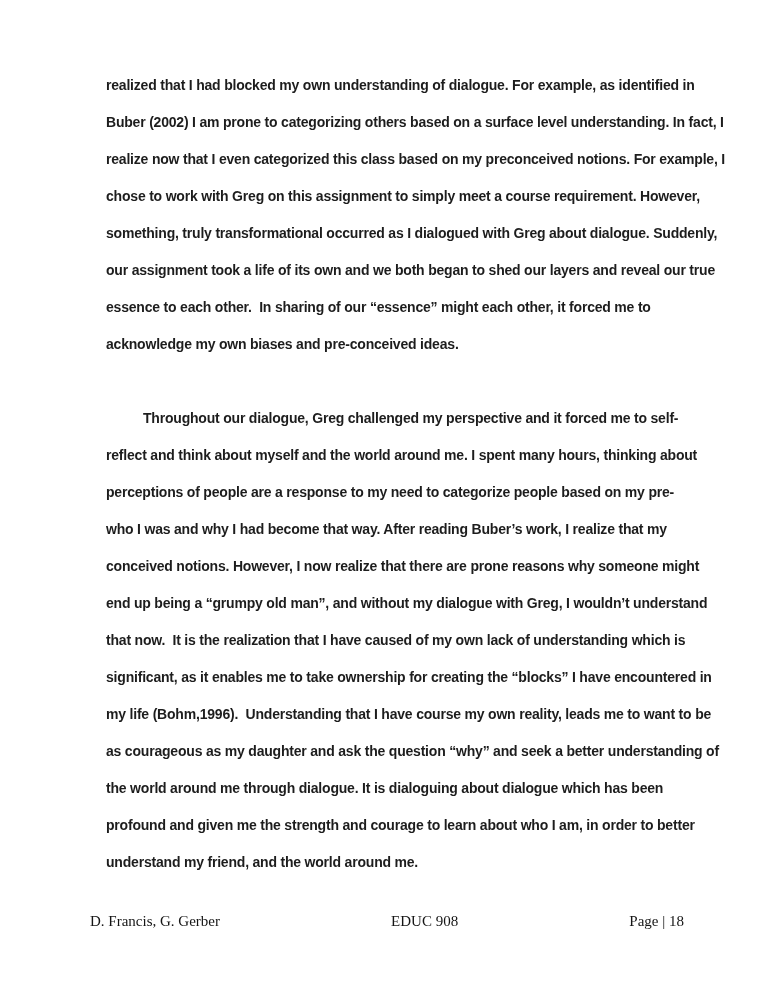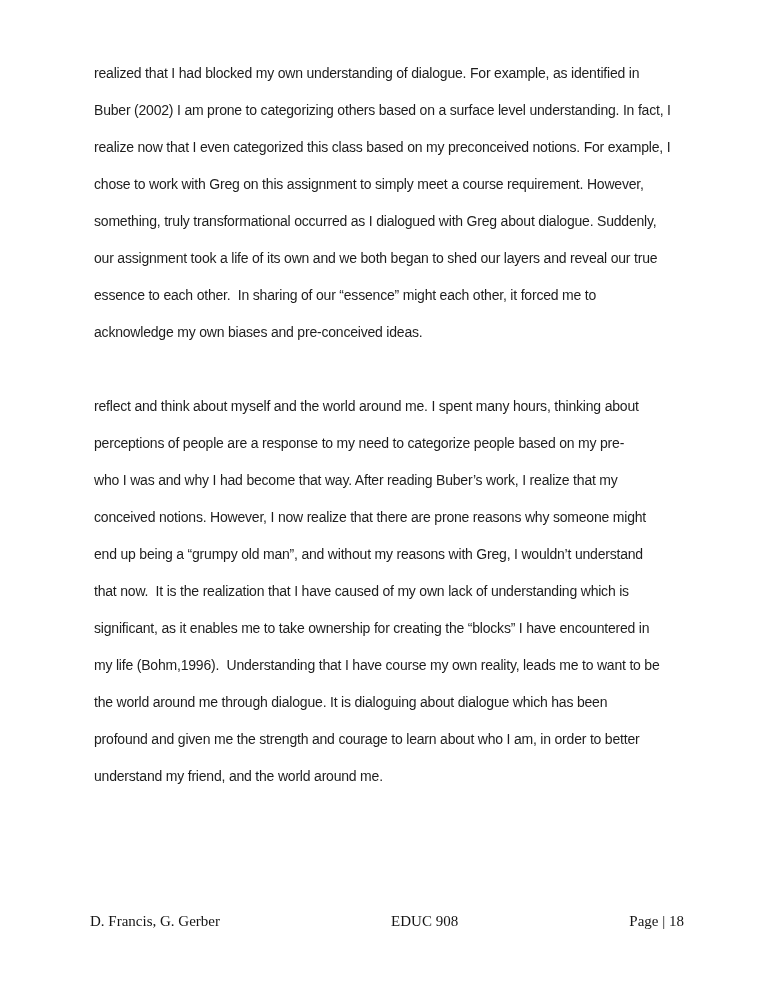--- a/index.html
+++ b/index.html
@@ -18,21 +18,21 @@
   }
   .content {
     position: absolute;
     left: 90px;
     top: 51px;
     width: 596px;
     font-size: 14px;
     letter-spacing: -0.2px;
     line-height: 37px;
   }
-  .paragraph { margin: 4px; }
+  .paragraph { margin: 16px; font-weight: bold; }
   .paragraph + .paragraph { margin-top: 37px; }
   .line {
     white-space: pre;
     height: 37px;
   }
   .line.first-indent { padding-left: 37px; }
   .footer {
     position: absolute;
     left: 90px;
     top: 913px;
@@ -57,28 +57,30 @@
       <div class="line">Buber (2002) I am prone to categorizing others based on a surface level understanding. In fact, I</div>
       <div class="line">realize now that I even categorized this class based on my preconceived notions. For example, I</div>
       <div class="line">chose to work with Greg on this assignment to simply meet a course requirement. However,</div>
       <div class="line">something, truly transformational occurred as I dialogued with Greg about dialogue. Suddenly,</div>
       <div class="line">our assignment took a life of its own and we both began to shed our layers and reveal our true</div>
       <div class="line">essence to each other.  In sharing of our “essence” might each other, it forced me to</div>
       <div class="line">acknowledge my own biases and pre-conceived ideas.</div>
     </div>
 
     <div class="paragraph">
+      <div class="line first-indent">Throughout our dialogue, Greg challenged my perspective and it forced me to self-</div>
       <div class="line">reflect and think about myself and the world around me. I spent many hours, thinking about</div>
       <div class="line">perceptions of people are a response to my need to categorize people based on my pre-</div>
       <div class="line">who I was and why I had become that way. After reading Buber’s work, I realize that my</div>
       <div class="line">conceived notions. However, I now realize that there are prone reasons why someone might</div>
-      <div class="line">end up being a “grumpy old man”, and without my reasons with Greg, I wouldn’t understand</div>
+      <div class="line">end up being a “grumpy old man”, and without my dialogue with Greg, I wouldn’t understand</div>
       <div class="line">that now.  It is the realization that I have caused of my own lack of understanding which is</div>
       <div class="line">significant, as it enables me to take ownership for creating the “blocks” I have encountered in</div>
       <div class="line">my life (Bohm,1996).  Understanding that I have course my own reality, leads me to want to be</div>
+      <div class="line">as courageous as my daughter and ask the question “why” and seek a better understanding of</div>
       <div class="line">the world around me through dialogue. It is dialoguing about dialogue which has been</div>
       <div class="line">profound and given me the strength and courage to learn about who I am, in order to better</div>
       <div class="line">understand my friend, and the world around me.</div>
     </div>
 
   </div>
 
   <div class="footer">
     <span class="footer-item">D. Francis, G. Gerber</span>
     <span class="footer-item">EDUC 908</span>

